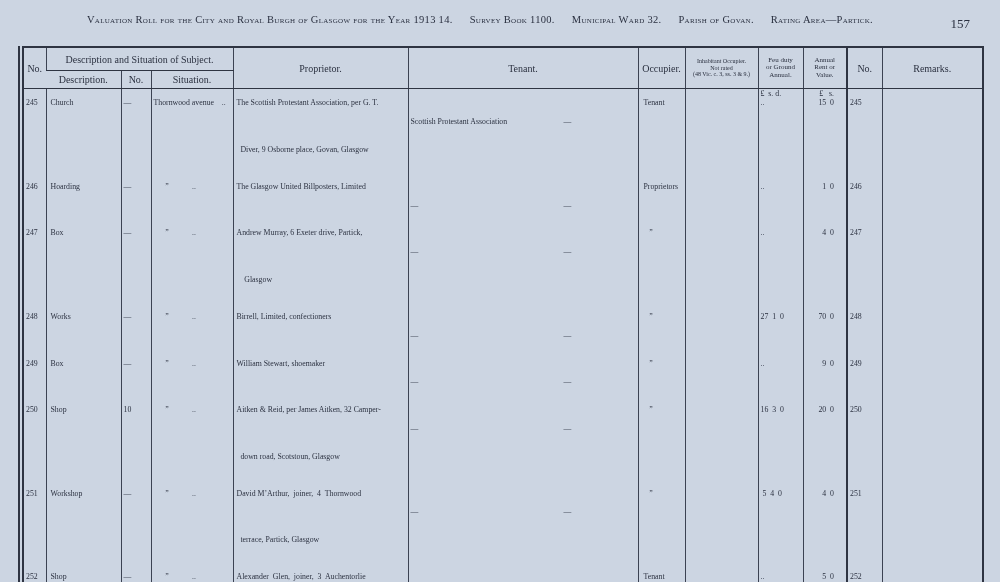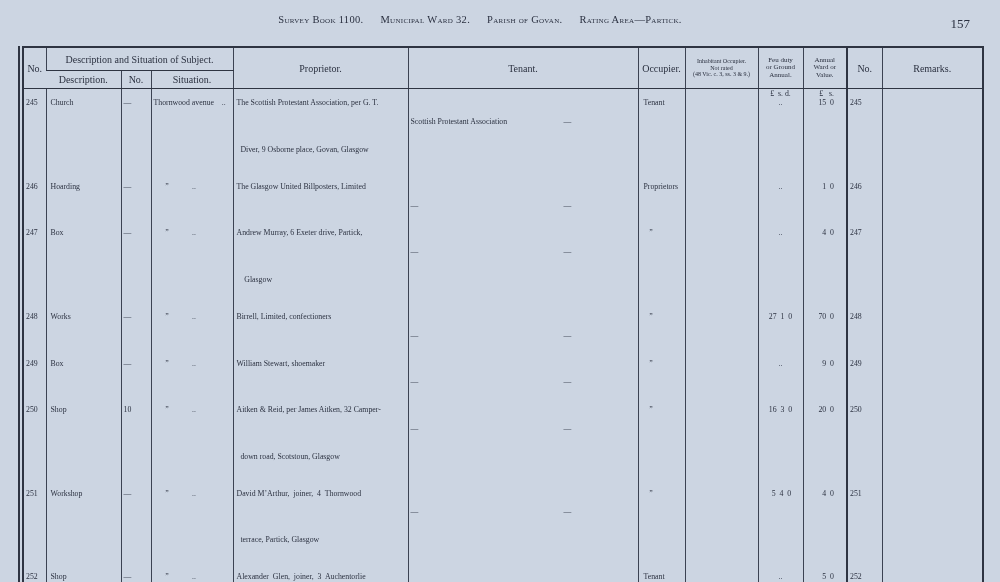--- a/index.html
+++ b/index.html
@@ -24,34 +24,35 @@
   .roll thead tr.r2 th{height:15px;font-size:10px;}
   th.h-inh{font-size:6px !important;line-height:6.6px !important;}
   th.h-feu,th.h-rent{font-size:7px !important;line-height:7.4px !important;margin-left:48px;}
   .roll tbody tr{height:9.3px;}
   .roll tbody td{font-size:7.8px;line-height:9.3px;}
   tr.money{height:10px;}
   .c-no,.c-no2,.c-stno{text-align:left;}
   .c-no2{border-left:2px solid #2e3442 !important;}
   .c-desc{padding-left:4px !important;}
   .c-prop{padding-left:3px !important;}
-  .c-feu{text-align:center;}
+  .c-feu{}
   .c-rent{text-align:right;padding-right:12px !important;}
   .c-occ{padding-left:5px !important;}
   .tw{display:flex;}
   .tw .t1{width:76px;flex:none;white-space:pre;}
   .tw .t2{width:77px;flex:none;white-space:pre;}
   .tw .t3{flex:1;display:flex;justify-content:space-between;padding-right:3px;white-space:pre;}
 </style>
 </head>
 <body>
 
 <div class="page">
 
   <div class="masthead">
+    <span>Valuation Roll for the City and Royal Burgh of Glasgow for the Year 1913 14.</span>
     <span>Survey Book 1100.</span>
     <span>Municipal Ward 32.</span>
     <span>Parish of Govan.</span>
     <span>Rating Area—Partick.</span>
   </div>
   <div class="pageno">157</div>
 
   <table class="roll">
     <colgroup>
       <col style="width:25px">
@@ -74,21 +75,21 @@
         <th rowspan="2">Proprietor.</th>
         <th rowspan="2">Tenant.</th>
         <th rowspan="2">Occupier.</th>
         <th rowspan="2" class="h-inh">Inhabitant Occupier.
 Not rated
 (48 Vic. c. 3, ss. 3 &amp; 9.)</th>
         <th rowspan="2" class="h-feu">Feu duty
 or Ground
 Annual.</th>
         <th rowspan="2" class="h-rent">Annual
-Ward or
+Rent or
 Value.</th>
         <th rowspan="2" class="c-no2">No.</th>
         <th rowspan="2">Remarks.</th>
       </tr>
       <tr class="r2">
         <th>Description.</th>
         <th>No.</th>
         <th>Situation.</th>
       </tr>
     </thead>

